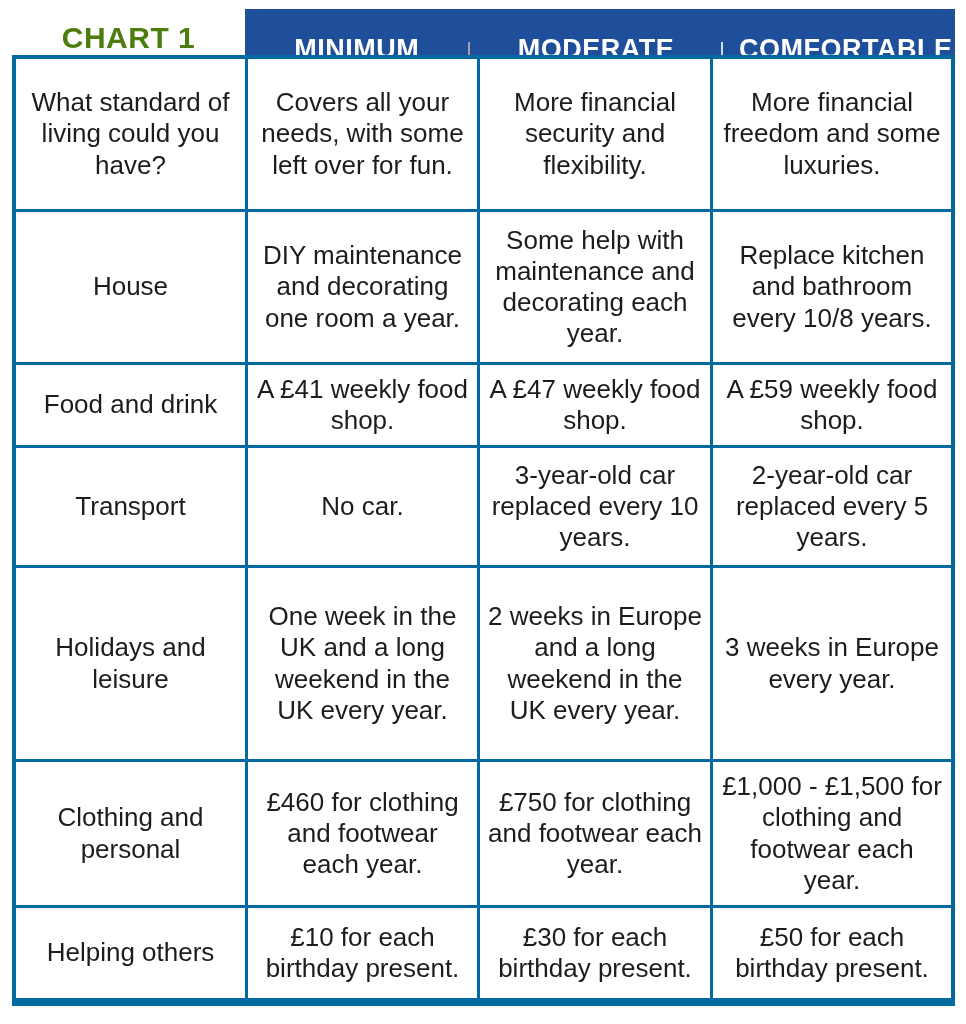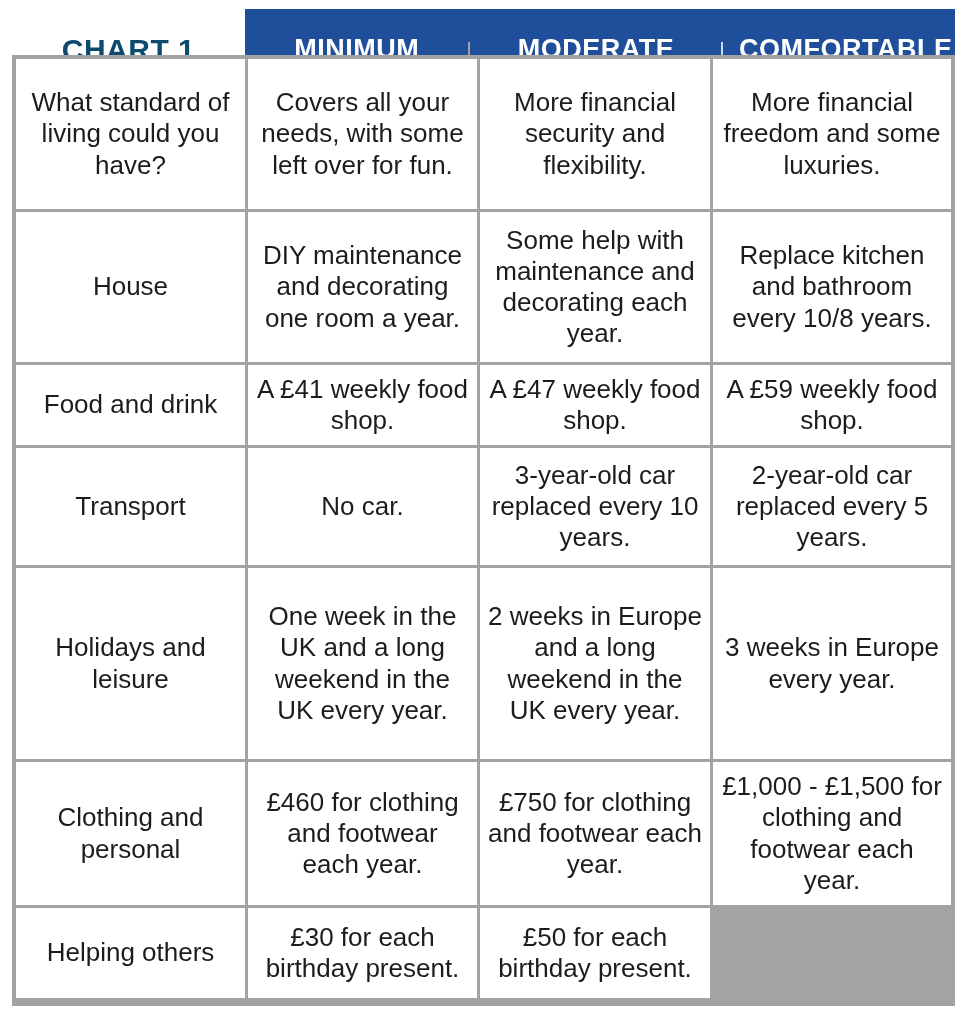--- a/index.html
+++ b/index.html
@@ -7,41 +7,41 @@
   body {
     width: 966px; height: 1024px;
     font-family: "Liberation Sans", sans-serif;
     position: relative;
     overflow: hidden;
   }
   .page { position: absolute; left: 0; top: 0; width: 966px; height: 1024px; }
 
   
   .chart-title {
-    position: absolute; left: 12px; top: 28px; width: 233px; height: 44px;
+    position: absolute; left: 12px; top: 16px; width: 233px; height: 44px;
     display: flex; align-items: center; justify-content: center;
-    color: #0c4a6e; font-weight: bold; font-size: 30px; letter-spacing: 0.5px;
+    color: #4d7c0f; font-weight: bold; font-size: 30px; letter-spacing: 0.5px;
   }
   .header-band {
     position: absolute; left: 245px; top: 9px; width: 710px; height: 47px;
     background: #1f4e9b;
     display: flex; align-items: stretch;
   }
   .header-cell {
     display: flex; align-items: center; justify-content: center;
     color: #ffffff; font-weight: bold; font-size: 27px; letter-spacing: 0.5px; margin-top: 33px;
   }
   .header-cell.c1 { width: 233px; }
   .header-cell.c2 { width: 264px; border-left: 2px solid #a3a3a3; }
   .header-cell.c3 { width: 243px; border-left: 2px solid #c8ddf2; padding-left: 13px; }
 
   
   .table-body {
     position: absolute; left: 12px; top: 55px; width: 943px; height: 951px;
-    background: #a3a3a3;
+    background: #0369a1;
     display: grid;
     grid-template-columns: 229px 229px 230px 238px;
     grid-template-rows: 150px 150px 80px 117px 191px 143px 90px;
     gap: 3px;
     padding: 4px 4px 7px 4px;
   }
   .cell {
     background: #ffffff;
     display: flex; align-items: center; justify-content: center;
     text-align: center;
@@ -89,17 +89,18 @@
     <div class="cell">One week in the UK and a long weekend in the UK every year.</div>
     <div class="cell">2 weeks in Europe and a long weekend in the UK every year.</div>
     <div class="cell">3 weeks in Europe every year.</div>
 
     <div class="cell">Clothing and personal</div>
     <div class="cell">£460 for clothing and footwear each year.</div>
     <div class="cell">£750 for clothing and footwear each year.</div>
     <div class="cell">£1,000 - £1,500 for clothing and footwear each year.</div>
 
     <div class="cell">Helping others</div>
+    <div class="cell">£10 for each birthday present.</div>
     <div class="cell">£30 for each birthday present.</div>
     <div class="cell">£50 for each birthday present.</div>
 
   </div>
 </div>
 
 </body></html>

